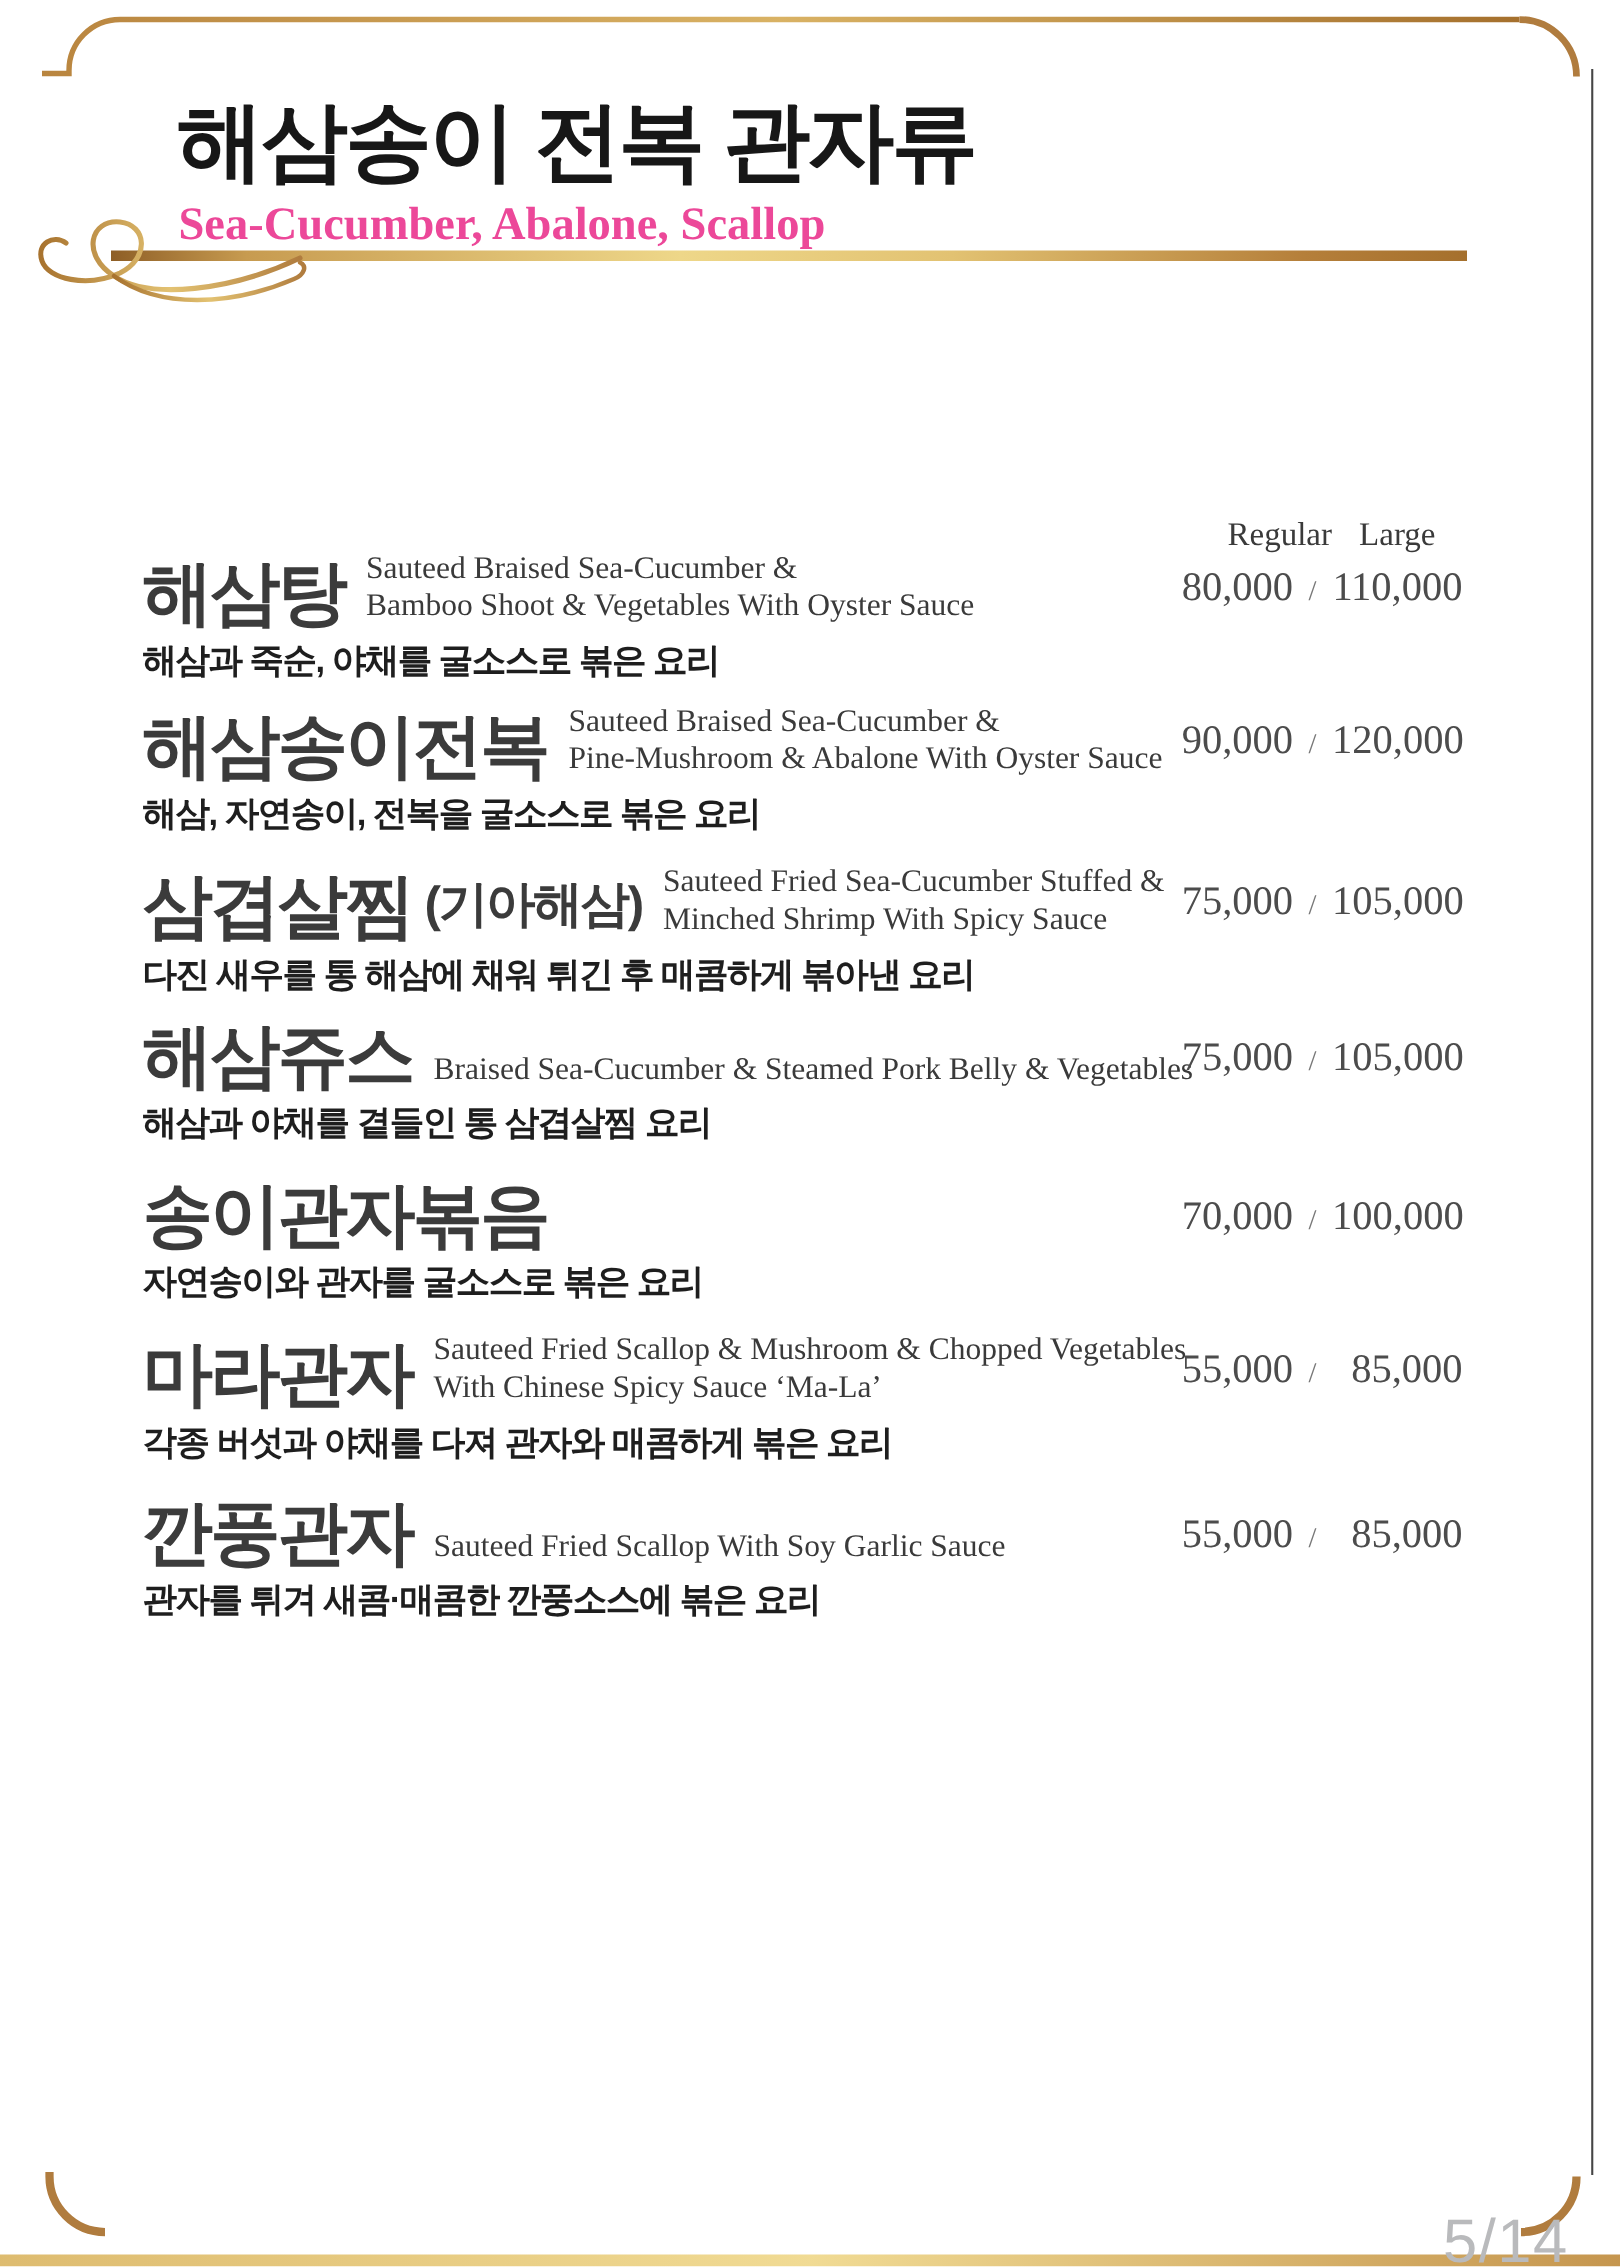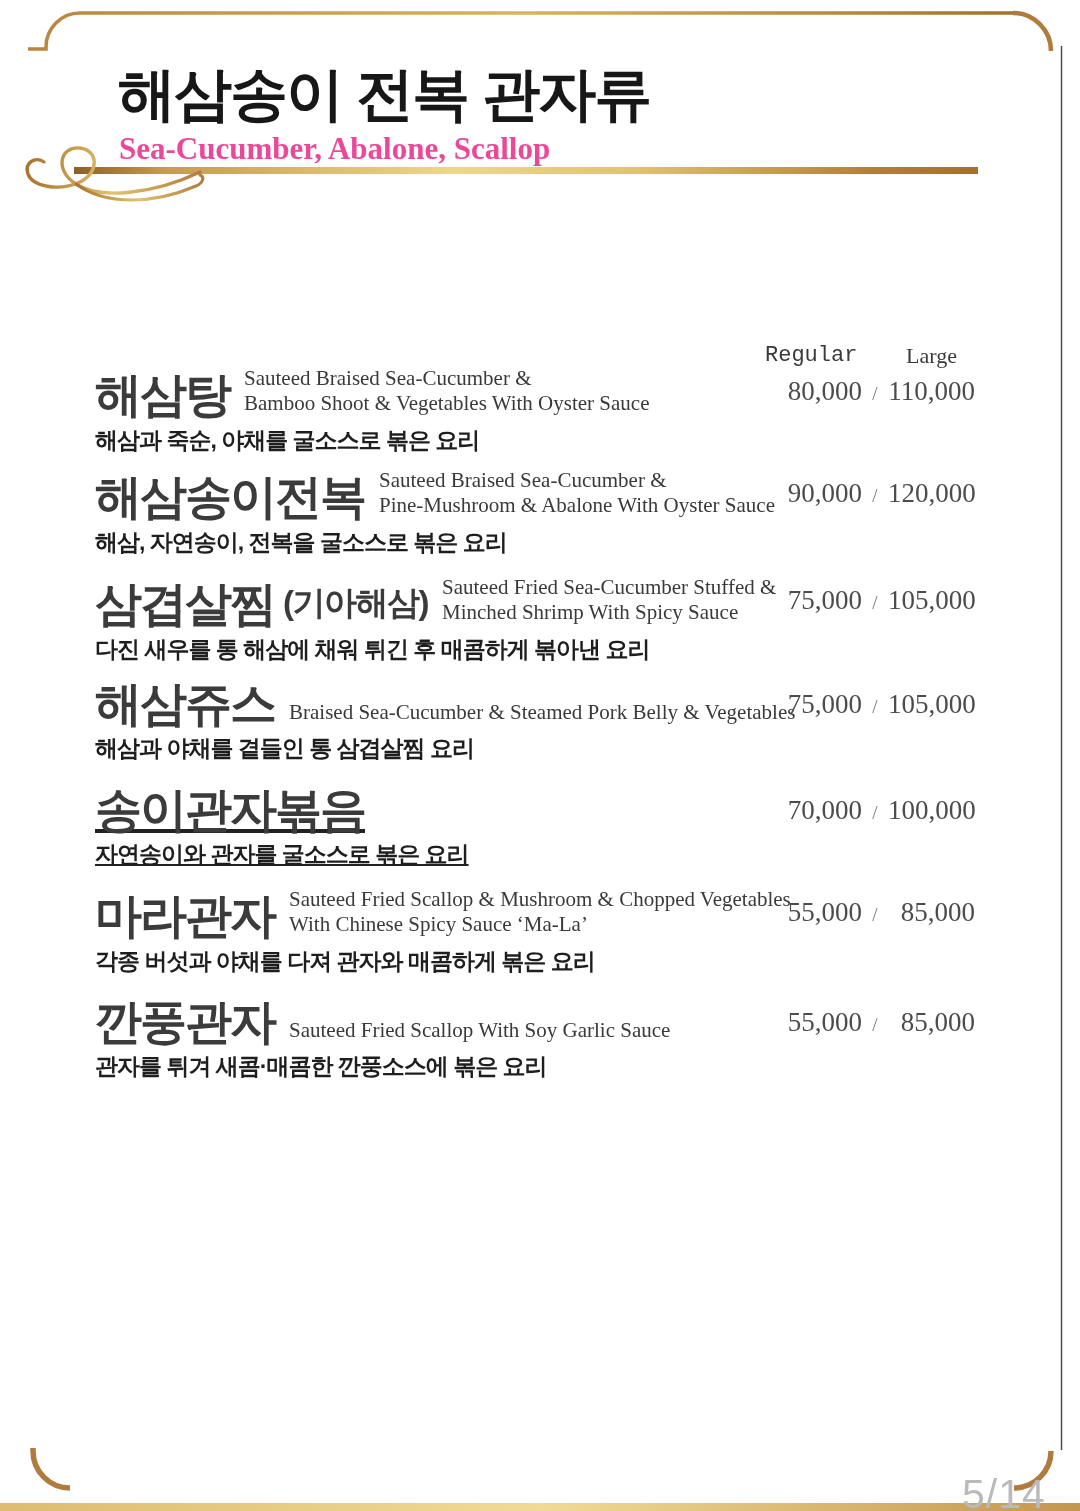--- a/index.html
+++ b/index.html
@@ -25,31 +25,31 @@
     background:linear-gradient(90deg,#8e5e26 0%,#c79b50 10%,#eed789 42%,#e2c272 62%,#b57f3a 88%,#a5702d 100%);
   }
   .divider-flourish { position:absolute; left:14px; top:132px; width:196px; height:84px; }
 
   
   .col-headers {
     position:absolute; top:343px; left:95px; right:105px;
     display:flex; justify-content:flex-end;
     font-family:"Liberation Serif", serif; font-size:22px; color:#3a3a3a;
   }
-  .col-headers .col-reg { width:123px; text-align:left;font-family:Liberation Mono, monospace; }
+  .col-headers .col-reg { width:123px; text-align:right; }
   .col-headers .col-lg  { width:87px;  text-align:center; }
 
   
   .menu-list { position:absolute; top:366px; left:95px; right:105px; }
   .menu-item { position:relative; }
   .menu-item:nth-child(1){ height:102px; }
   .menu-item:nth-child(2){ height:107px; }
   .menu-item:nth-child(3){ height:104px; }
   .menu-item:nth-child(4){ height:106px; }
-  .menu-item:nth-child(5){ height:102px;text-decoration:underline; }
+  .menu-item:nth-child(5){ height:102px; }
   .menu-item:nth-child(6){ height:110px; }
   .menu-item:nth-child(7){ height:108px; }
 
   .name-line { display:flex; align-items:flex-end; max-width:660px; }
   .name-ko {
     font-size:47px; font-weight:800; letter-spacing:-2px;
     color:#3b3b3b; line-height:1.05; white-space:nowrap;
   }
   .name-note {
     font-size:33px; font-weight:800; letter-spacing:-1.5px;

